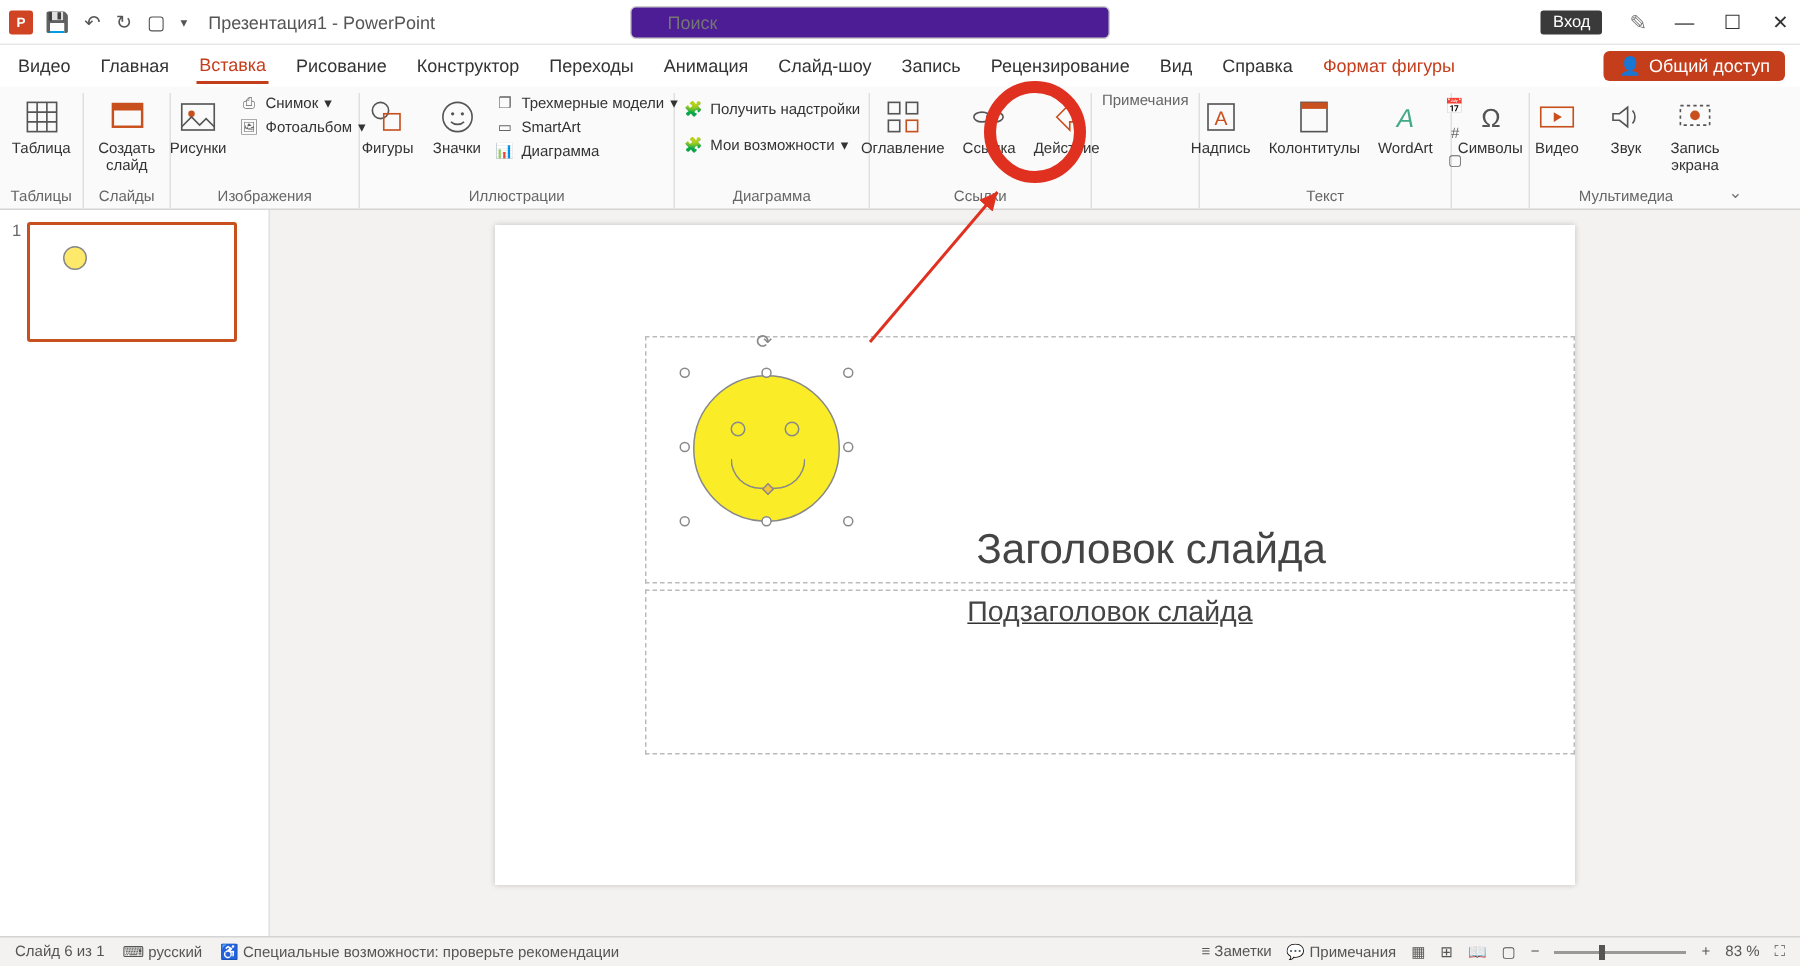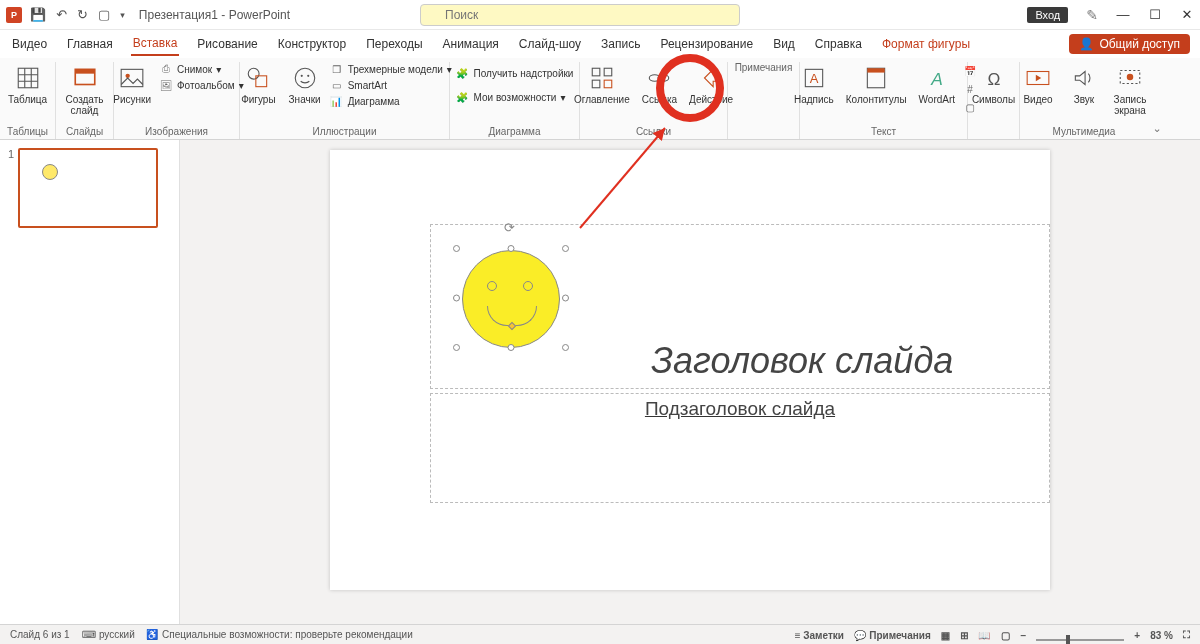--- a/index.html
+++ b/index.html
@@ -3,21 +3,21 @@
 <meta charset="utf-8">
 <style>
 * { box-sizing: border-box; margin: 0; padding: 0; font-family: 'Segoe UI', sans-serif; }
 body { background: #fff; width: 1200px; height: 644px; overflow: hidden; font-size: 11px; color: #333; position: relative; }
 .titlebar { height: 30px; display: flex; align-items: center; padding: 0 6px; background: #fff; border-bottom: 1px solid #e8e8e8; }
 .titlebar .app-icon { width: 16px; height: 16px; background: #d04424; border-radius: 2px; display: flex; align-items: center; justify-content: center; color: #fff; font-size: 9px; font-weight: bold; }
 .titlebar .qat { display:flex; align-items:center; gap:10px; margin-left:8px; color:#555; }
 .titlebar .qat span { cursor:pointer; font-size:13px; }
 .titlebar .doc-title { margin-left:14px; color:#555; font-size:12px; }
 .titlebar .search-wrap { margin-left:130px; }
-.titlebar .search { width:320px; height:22px; border:1px solid #ccc; border-radius:4px; padding:2px 8px 2px 24px; font-size:12px; color:#888; background:#fef9c3; position:relative; }
+.titlebar .search { width:320px; height:22px; border:1px solid #ccc; border-radius:4px; padding:2px 8px 2px 24px; font-size:12px; color:#888; background:#4c1d95; position:relative; }
 .titlebar .search-icon { position:absolute; left:468px; color:#888; font-size:12px; }
 .titlebar .right { margin-left:auto; display:flex; align-items:center; gap:18px; }
 .titlebar .login { background:#3a3a3a; color:#fff; padding:2px 8px; font-size:11px; border-radius:2px; }
 .titlebar .win-btn { color:#333; cursor:pointer; width:14px; text-align:center; font-size:13px; }
 .tabs { height:28px; display:flex; align-items:center; padding:0 10px; gap:16px; background:#fff; position:relative; }
 .tabs .tab { font-size:12px; color:#333; cursor:pointer; padding:4px 2px; }
 .tabs .tab.active { color:#c43e1c; border-bottom:2px solid #c43e1c; font-weight:500;}
 .tabs .format { color:#c43e1c; }
 .tabs .share { position:absolute; right:10px; background:#c43e1c; color:#fff; padding:3px 10px; border-radius:4px; font-size:12px; display:flex; align-items:center; gap:5px; }
 .ribbon { height:82px; border-bottom:1px solid #d4d4d4; display:flex; background:#fafafa; padding-top:4px; }
@@ -33,31 +33,31 @@
 
 .workarea { position:absolute; top:140px; left:0; right:0; bottom:20px; display:flex; background:#f3f2f1; }
 .thumbs { width:180px; background:#fff; border-right:1px solid #e0e0e0; padding:8px; }
 .thumb-wrap { display:flex; gap:4px; }
 .thumb-num { font-size:11px; color:#666; }
 .thumb { width:140px; height:80px; border:2px solid #c8501e; border-radius:2px; background:#fff; position:relative; }
 .thumb .smiley { position:absolute; left:22px; top:14px; width:16px; height:16px; border:1px solid #888; border-radius:50%; background:#ffe96a; }
 .canvas { flex:1; position:relative; display:flex; align-items:flex-start; justify-content:center; padding-top:10px; }
 .slide { width:720px; height:440px; background:#fff; box-shadow:0 0 4px rgba(0,0,0,0.2); position:relative; }
 .title-box { position:absolute; left:100px; top:74px; width:620px; height:165px; border:1px dashed #bbb; }
-.title-text { position:absolute; left:220px; bottom:6px; font-size:36px; color:#444; font-weight:300;font-style:italic; }
+.title-text { position:absolute; left:220px; bottom:6px; font-size:28px; color:#444; font-weight:300; }
 .sub-box { position:absolute; left:100px; top:243px; width:620px; height:110px; border:1px dashed #bbb; display:flex; align-items:flex-start; justify-content:center; padding-top:4px;text-decoration:underline; }
 .sub-text { font-size:19px; color:#444; }
 .shape-sel { position:absolute; left:126px; top:98px; width:110px; height:100px; }
 .handle { width:7px; height:7px; border:1px solid #888; background:#fff; border-radius:50%; position:absolute; }
 .smiley-big { width:98px; height:98px; border:1px solid #888; border-radius:50%; background:#faed27; position:absolute; left:6px; top:2px; }
 .smiley-big .eye { width:10px; height:10px; border:1px solid #888; border-radius:50%; position:absolute; top:30px; }
 .smiley-big .mouth { width:50px; height:20px; border:1px solid #888; border-top:none; border-radius:0 0 30px 30px; position:absolute; top:55px; left:24px; }
 .rotate { width:14px; height:14px; position:absolute; left:50%; top:-28px; transform:translateX(-50%); color:#888; font-size:13px; }
 .statusbar { position:absolute; bottom:0; left:0; right:0; height:20px; background:#f3f2f1; border-top:1px solid #d4d4d4; display:flex; align-items:center; padding:0 10px; font-size:10px; color:#555; gap:12px; }
-.statusbar .right { margin-left:auto; display:flex; align-items:flex-end; gap:10px;font-weight:bold; }
+.statusbar .right { margin-left:auto; display:flex; align-items:center; gap:10px; }
 .zoom-track { width:88px; height:2px; background:#999; position:relative; }
 .zoom-thumb { width:4px; height:10px; background:#555; position:absolute; left:30px; top:-4px; }
 .highlight-circle { position:absolute; width:68px; height:68px; border:8px solid #e03020; border-radius:50%; left:656px; top:54px; z-index:100; pointer-events:none; }
 .arrow-svg { position:absolute; left:570px; top:118px; z-index:99; pointer-events:none; }
 svg.icn { width:26px; height:26px; }
 </style>
 </head>
 <body>
 
 <div class="titlebar">

